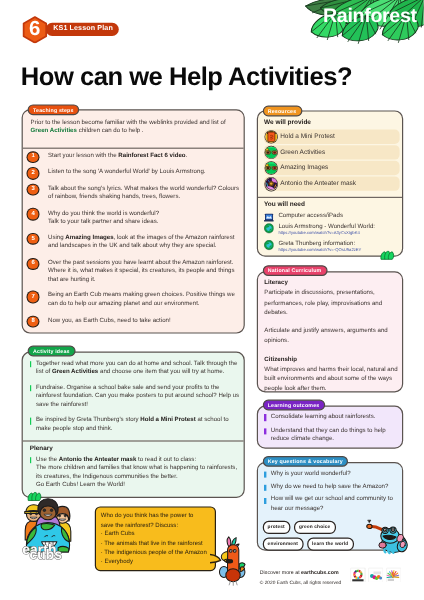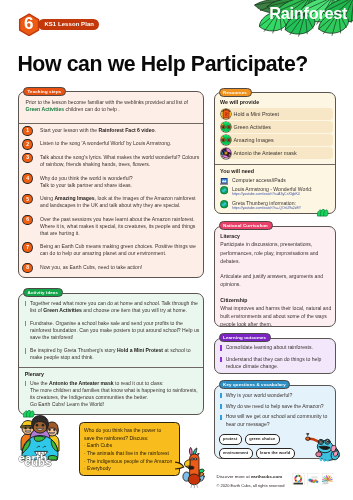--- a/index.html
+++ b/index.html
@@ -196,21 +196,21 @@
   <div class="badge">
     <div class="hexwrap">
       <svg class="hex" viewBox="0 0 22.2 24.8">
         <path d="M11.1 1.3 20.9 6.9V17.9L11.1 23.5 1.3 17.9V6.9Z" fill="#ec5b14" stroke="#c3380b" stroke-width="1.5" stroke-linejoin="round"></path>
       </svg>
       <div class="hexnum">6</div>
     </div>
     <div class="pill">KS1 Lesson Plan</div>
   </div>
 
-  <h1 class="title">How can we Help Participate?</h1>
+  <h1 class="title">How can we Help Activities?</h1>
 
   <div class="panel" id="teaching">
     <div class="tab">Teaching steps</div>
     <div class="intro">
       <span>Prior to the lesson become familiar with the weblinks provided and list of </span><b>Green Activities</b><span> children can do to help .</span>
     </div>
     <div class="hr" style="top:31px"></div>
     <ul class="steps">
         <li><span class="num">1</span><span class="txt">Start your lesson with the <b>Rainforest Fact 6 video</b>.</span></li>
         <li><span class="num">2</span><span class="txt">Listen to the song 'A wonderful World' by Louis Armstrong.</span></li>

